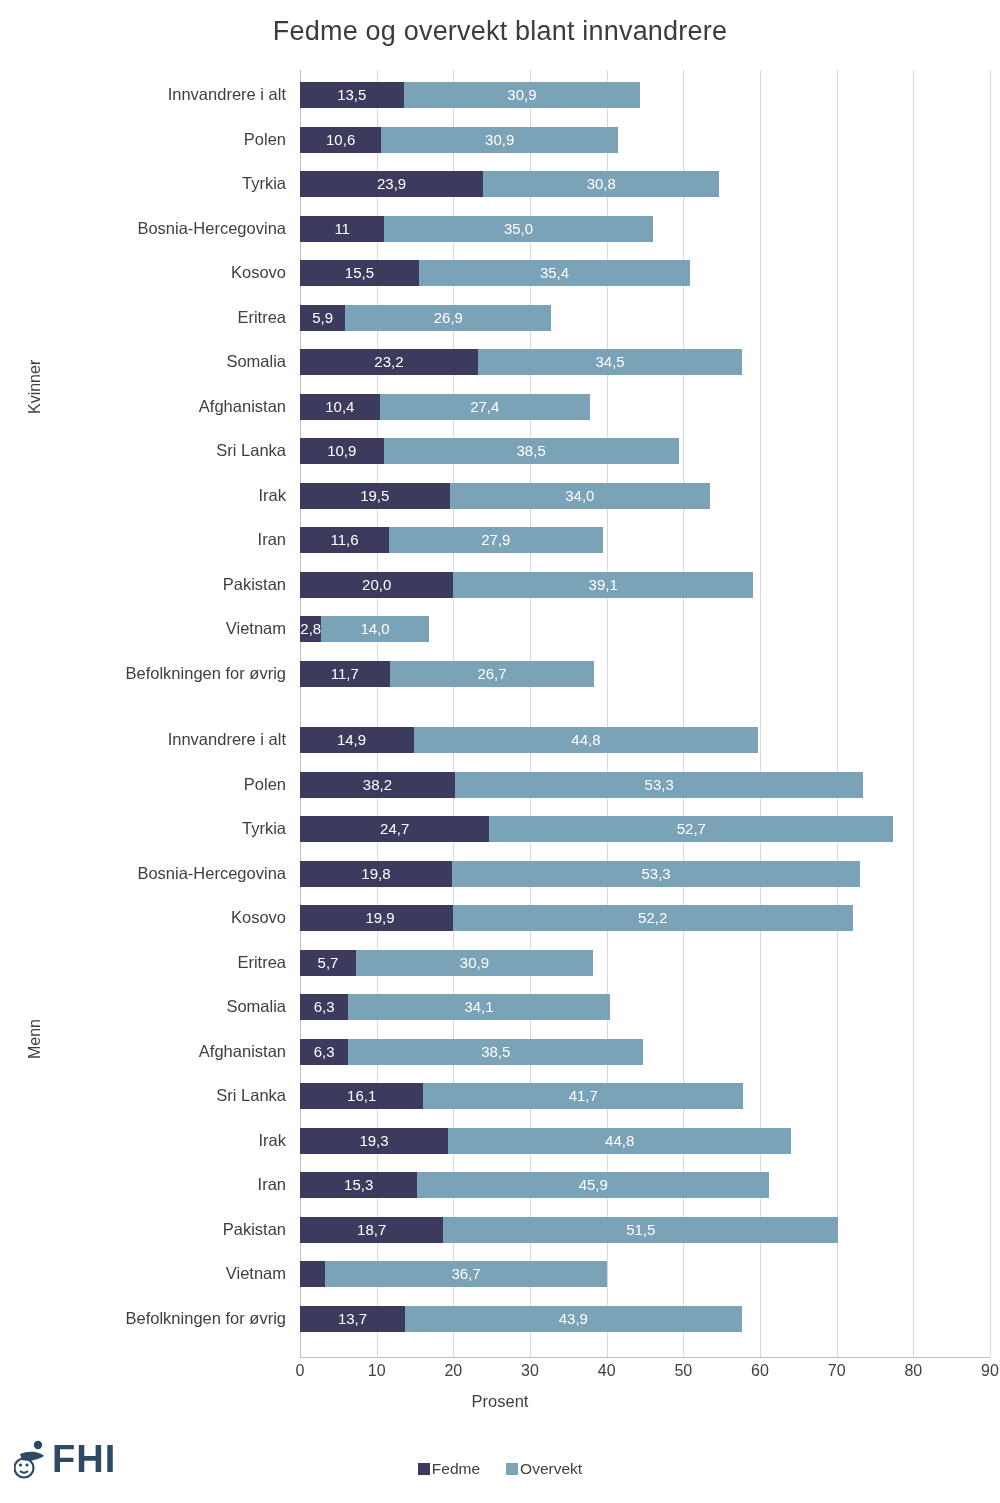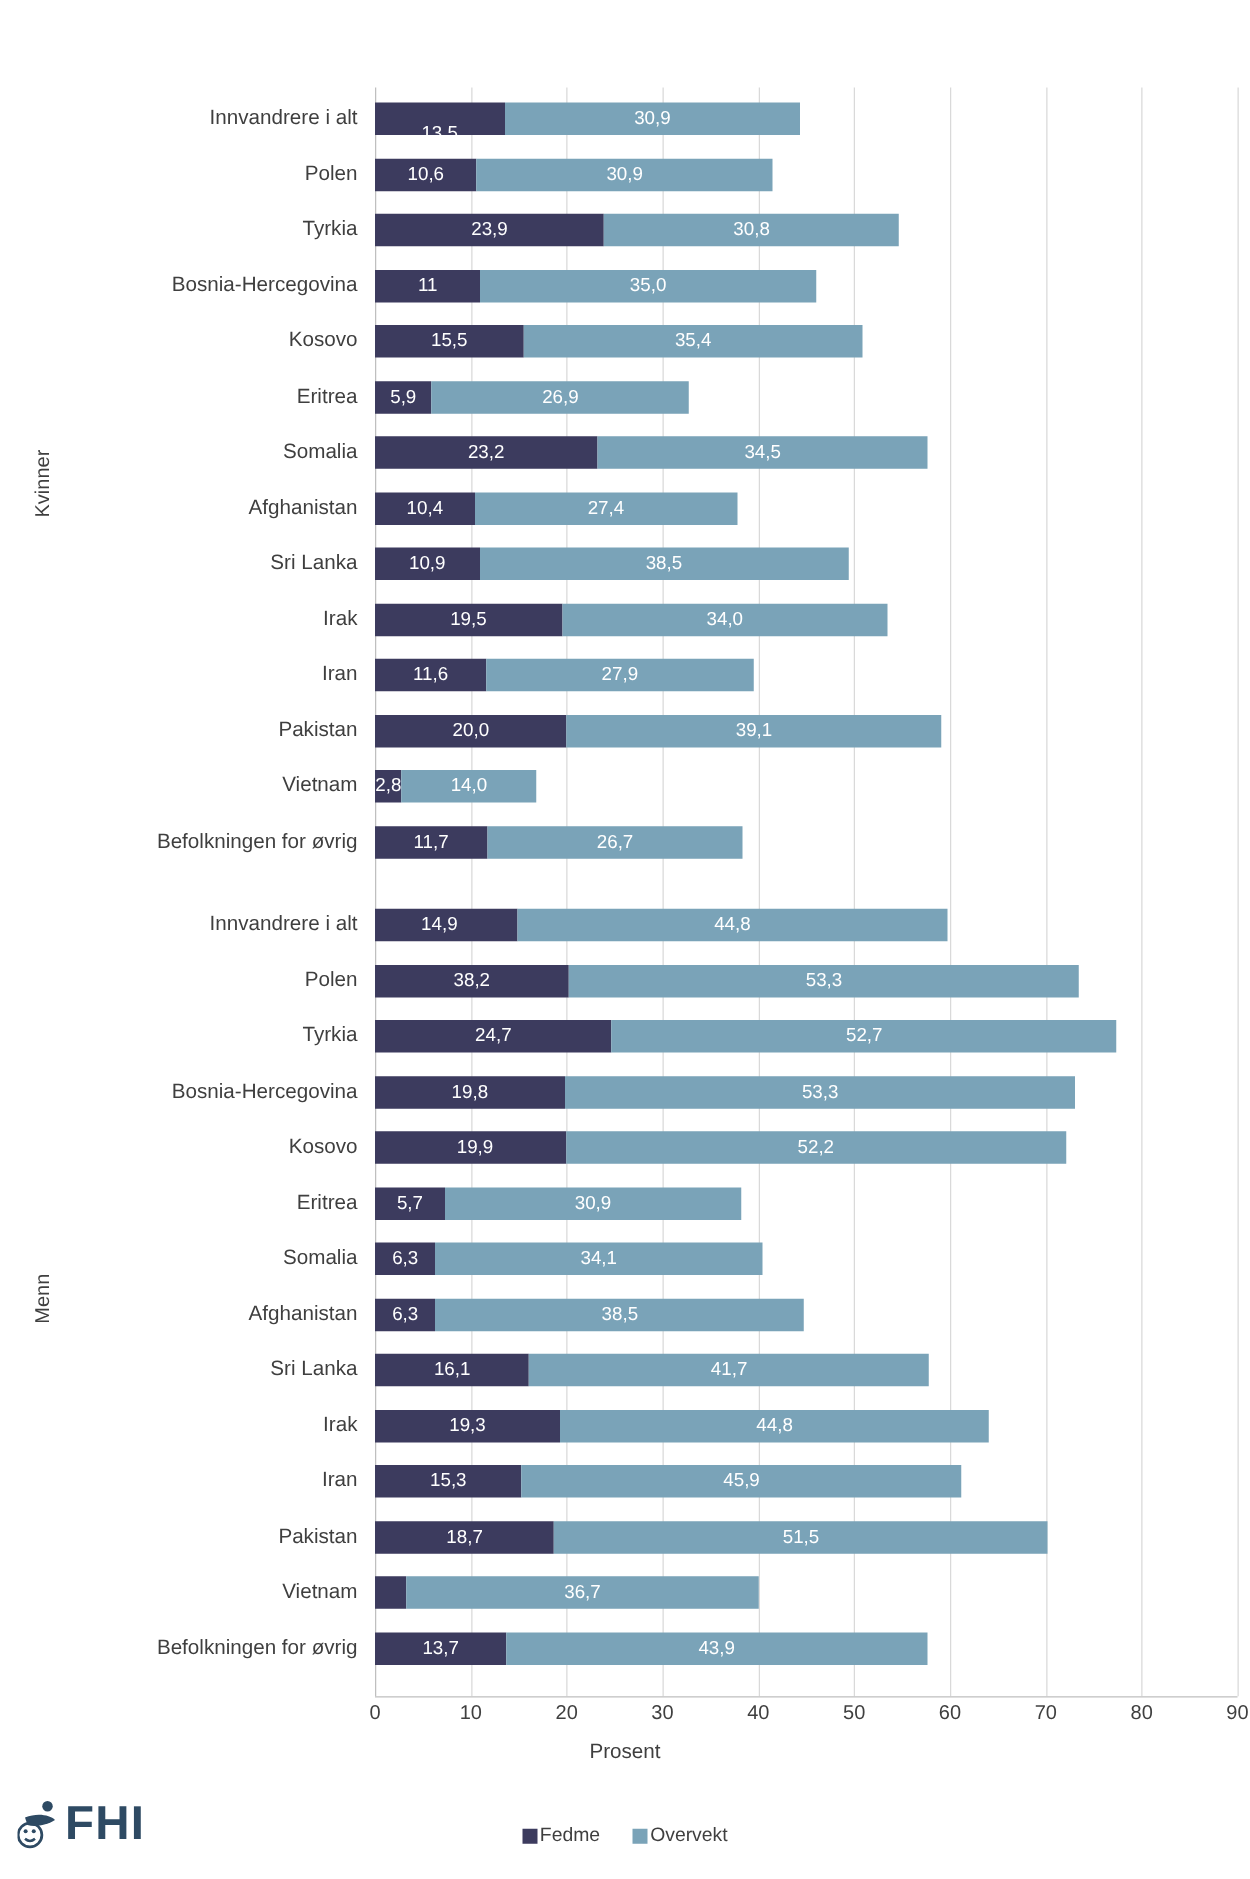--- a/index.html
+++ b/index.html
@@ -161,36 +161,37 @@
     color: #2e4a63;
     font-weight: bold;
     letter-spacing: 1px;
   }
 </style>
 </head>
 <body>
 
 <div id="chart-root">
 
+  <div class="chart-title">Fedme og overvekt blant innvandrere</div>
 
   <div class="plot" id="plot-area">
       <div class="gridline axis0" style="left: 0px;"></div>
       <div class="gridline" style="left: 76.6667px;"></div>
       <div class="gridline" style="left: 153.333px;"></div>
       <div class="gridline" style="left: 230px;"></div>
       <div class="gridline" style="left: 306.667px;"></div>
       <div class="gridline" style="left: 383.333px;"></div>
       <div class="gridline" style="left: 460px;"></div>
       <div class="gridline" style="left: 536.667px;"></div>
       <div class="gridline" style="left: 613.333px;"></div>
       <div class="gridline" style="left: 690px;"></div>
       <div class="bar-row" style="top: 12px; width: 340.4px;">
         <div class="seg fedme" style="left: 0px; width: 103.5px;"></div>
         <div class="seg overvekt" style="left: 103.5px; width: 236.9px;"></div>
-        <div class="seg-label" style="left: 0px; width: 103.5px; text-align: center; margin-top: 12px;">13,5</div>
+        <div class="seg-label" style="left: 0px; width: 103.5px; text-align: center;">13,5</div>
         <div class="seg-label" style="left: 103.5px; width: 236.9px; text-align: center;">30,9</div>
       </div>
       <div class="bar-row" style="top: 56.5px; width: 318.167px;">
         <div class="seg fedme" style="left: 0px; width: 81.2667px;"></div>
         <div class="seg overvekt" style="left: 81.2667px; width: 236.9px;"></div>
         <div class="seg-label" style="left: 0px; width: 81.2667px; text-align: center;">10,6</div>
         <div class="seg-label" style="left: 81.2667px; width: 236.9px; text-align: center;">30,9</div>
       </div>
       <div class="bar-row" style="top: 101px; width: 419.367px;">
         <div class="seg fedme" style="left: 0px; width: 183.233px;"></div>

